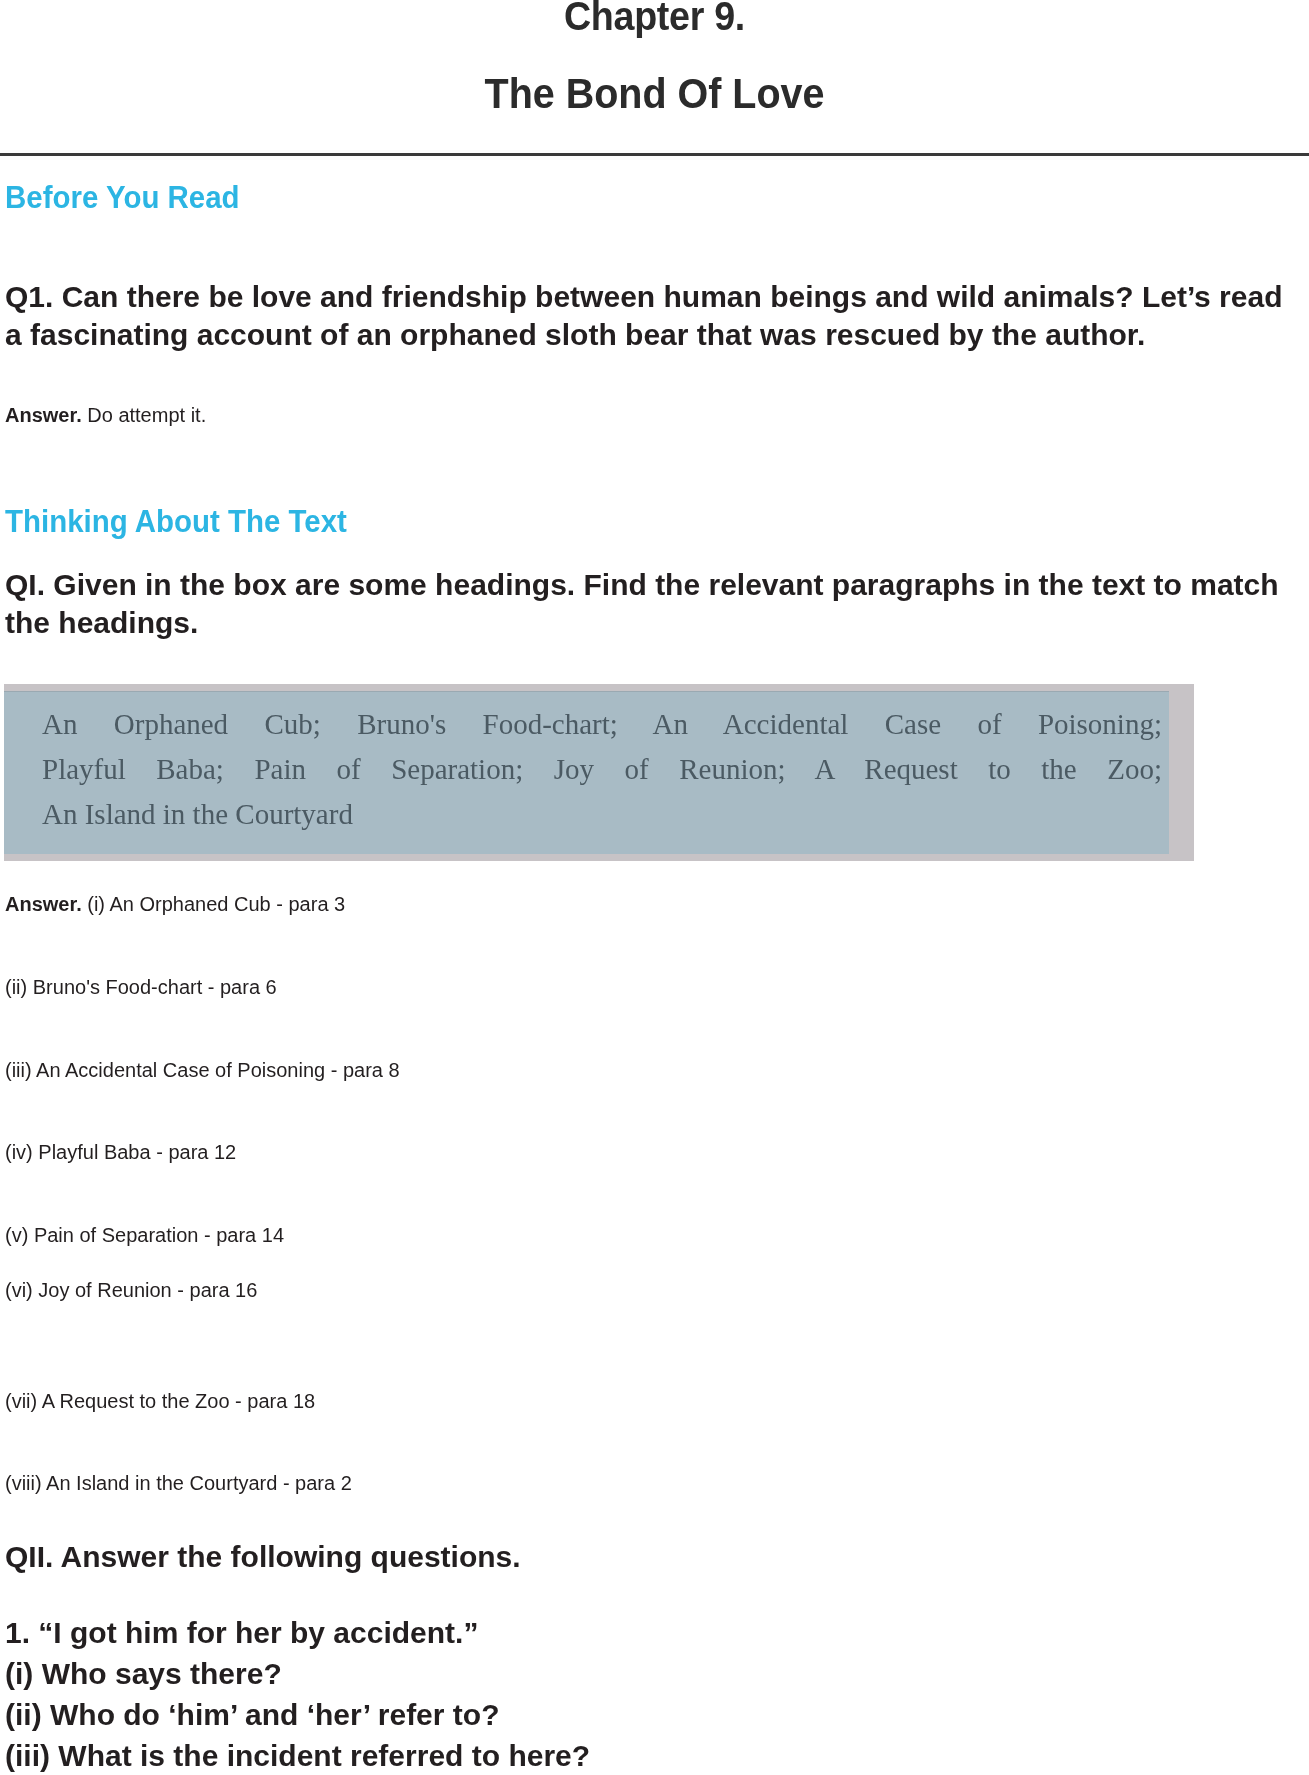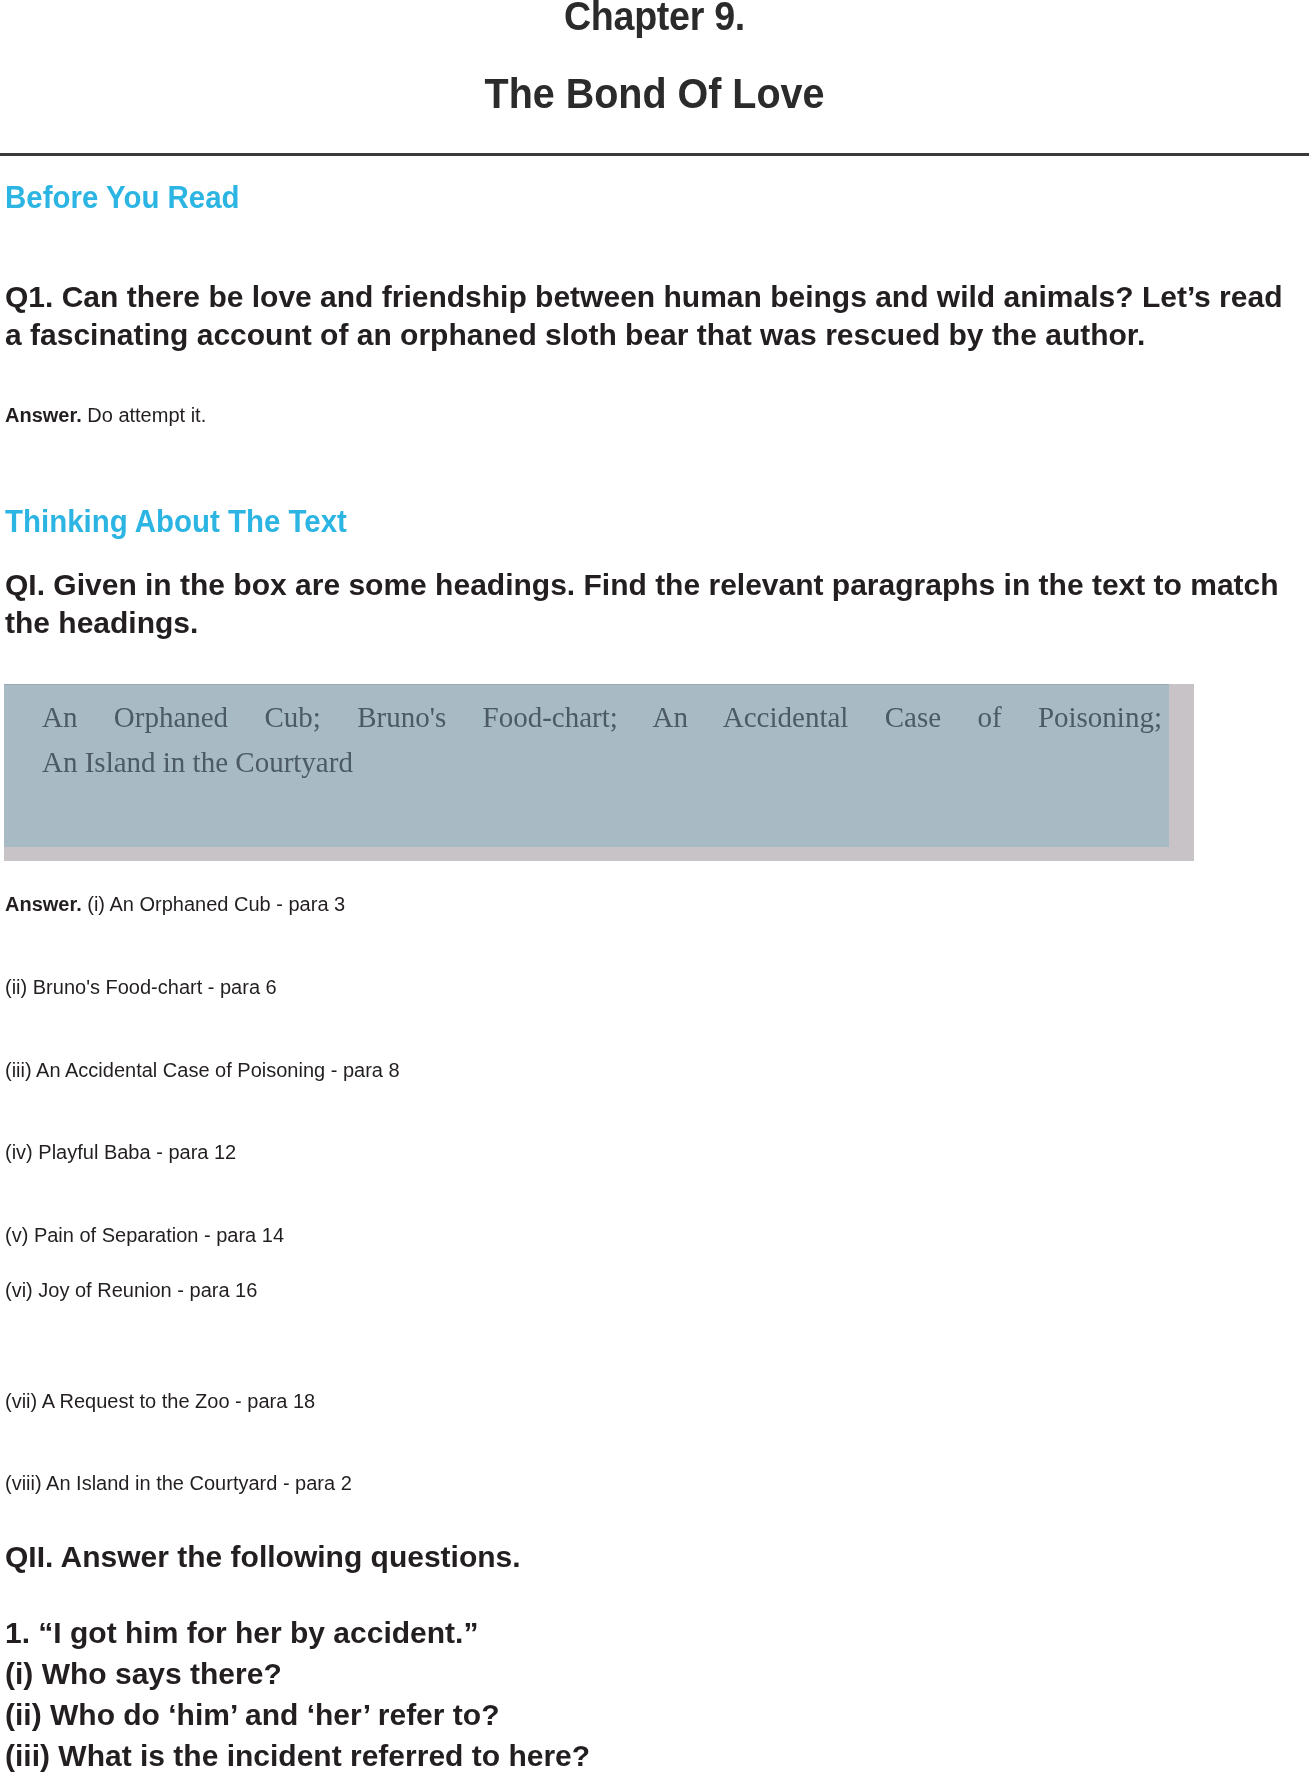--- a/index.html
+++ b/index.html
@@ -71,21 +71,21 @@
     }
     .answer-line b { font-weight: bold; }
     .box {
       position: absolute;
       left: 4px; top: 684px;
       width: 1190px; height: 177px;
       background: #c7c3c6;
     }
     .box-inner {
       position: absolute;
-      left: 0; top: 0;
+      left: 0; top: 7px;
       width: 1165px; height: 162px;
       background: #a8bbc5;
       border-top: 1px solid #9aa9b2;
     }
     .box-text {
       position: absolute;
       left: 38px; top: 10px;
       width: 1120px;
       font-family: "Liberation Serif", "DejaVu Serif", serif;
       font-size: 29px;
@@ -117,20 +117,21 @@
 <div class="question" style="top:243px;margin-top:35px;">Q1. Can there be love and friendship between human beings and wild animals? Let’s read a fascinating account of an orphaned sloth bear that was rescued by the author.</div>
 <div class="answer-line" style="top:397px;"><b>Answer.</b><span> Do attempt it.</span></div>
 
 <div class="section-heading" style="top:504px;">Thinking About The Text</div>
 <div class="question" style="top:566px;">QI. Given in the box are some headings. Find the relevant paragraphs in the text to match the headings.</div>
 
 <div class="box">
   <div class="box-inner">
     <div class="box-text">
       <span class="box-line">An Orphaned Cub; Bruno's Food-chart; An Accidental Case of Poisoning;</span>
+      <span class="box-line">Playful Baba; Pain of Separation; Joy of Reunion; A Request to the Zoo;</span>
       <span class="box-line last" style="text-align-last:left;">An Island in the Courtyard</span>
     </div>
   </div>
 </div>
 
 <div class="answer-line" style="top:886px;"><b>Answer.</b> <span>(i) An Orphaned Cub - para 3</span></div>
 <div class="answer-line" style="top:969px;">(ii) Bruno's Food-chart - para 6</div>
 <div class="answer-line" style="top:1052px;">(iii) An Accidental Case of Poisoning - para 8</div>
 <div class="answer-line" style="top:1134px;">(iv) Playful Baba - para 12</div>
 <div class="answer-line" style="top:1217px;">(v) Pain of Separation - para 14</div>

